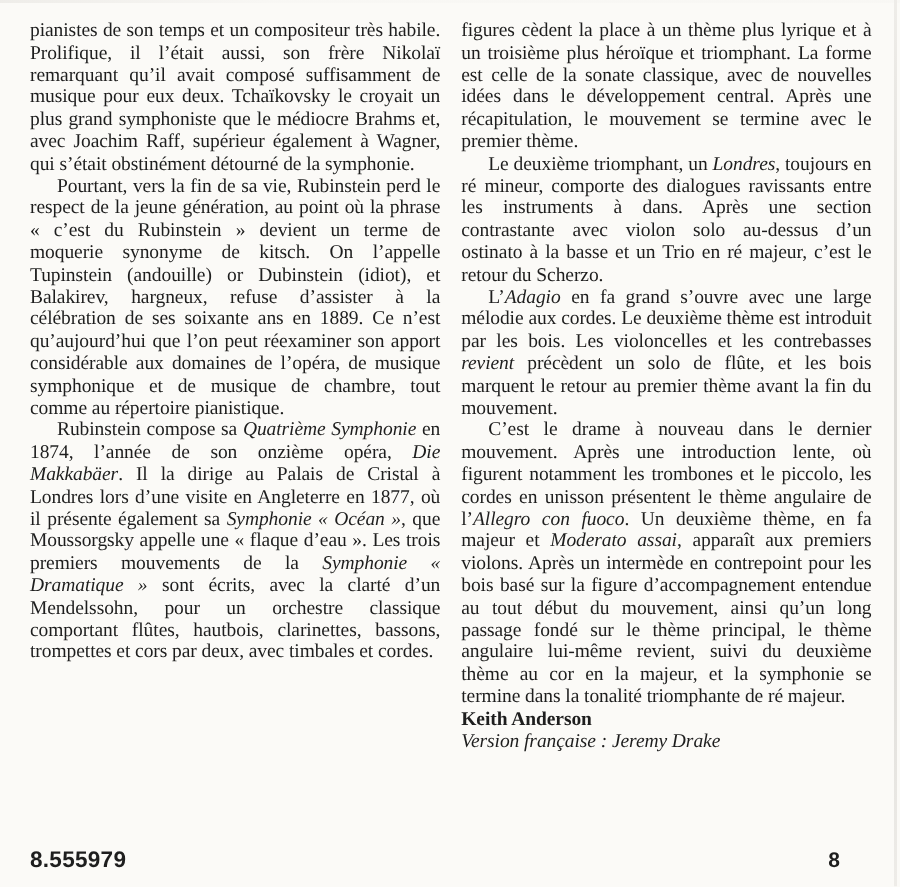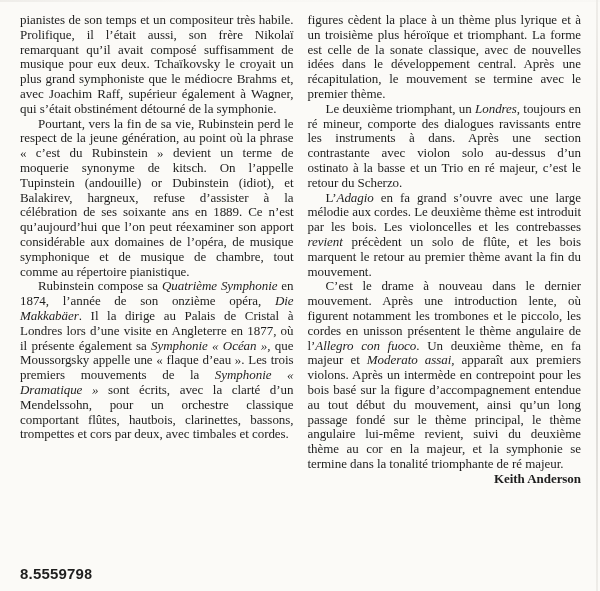--- a/index.html
+++ b/index.html
@@ -21,27 +21,28 @@
   }
   .col {
     width: 276px;
     font-size: 13px;
     line-height: 14.8px;
     text-align: justify;
     letter-spacing: -0.05px;
   }
   .col p { margin: 0; }
   p.indent { text-indent: 18px; }
-  p.align-right { text-align: right; }
+  p.align-right { }
   .it { font-style: italic; }
   .bd { font-weight: bold; }
   .footer {
     position: absolute;
-    left: 20px; right: 19px; bottom: 9px;
+    left: 20px; right: 35px; bottom: 9px;
     display: flex;
+    justify-content: space-between;
     align-items: baseline;
     font-family: "Liberation Sans", sans-serif;
     font-weight: bold;
   }
   .catalog { font-size: 15px; letter-spacing: 0.2px; }
   .pagenum { font-size: 14px; padding-right: 5px; }
   .edge-right {
     position: absolute; top: 0; right: 2px;
     width: 2px; height: 100%;
     background: linear-gradient(#eceae6, #d8d6d2 40%, #d8d6d2 70%, #eceae6);
@@ -64,20 +65,21 @@
         <p><span>pianistes de son temps et un compositeur très habile. Prolifique, il l’était aussi, son frère Nikolaï remarquant qu’il avait composé suffisamment de musique pour eux deux. Tchaïkovsky le croyait un plus grand symphoniste que le médiocre Brahms et, avec Joachim Raff, supérieur également à Wagner, qui s’était obstinément détourné de la symphonie.</span></p>
         <p class="indent"><span>Pourtant, vers la fin de sa vie, Rubinstein perd le respect de la jeune génération, au point où la phrase « c’est du Rubinstein » devient un terme de moquerie synonyme de kitsch. On l’appelle Tupinstein (andouille) or Dubinstein (idiot), et Balakirev, hargneux, refuse d’assister à la célébration de ses soixante ans en 1889. Ce n’est qu’aujourd’hui que l’on peut réexaminer son apport considérable aux domaines de l’opéra, de musique symphonique et de musique de chambre, tout comme au répertoire pianistique.</span></p>
         <p class="indent"><span>Rubinstein compose sa </span><span class="it">Quatrième Symphonie</span><span> en 1874, l’année de son onzième opéra, </span><span class="it">Die Makkabäer</span><span>. Il la dirige au Palais de Cristal à Londres lors d’une visite en Angleterre en 1877, où il présente également sa </span><span class="it">Symphonie « Océan »</span><span>, que Moussorgsky appelle une « flaque d’eau ». Les trois premiers mouvements de la </span><span class="it">Symphonie « Dramatique »</span><span> sont écrits, avec la clarté d’un Mendelssohn, pour un orchestre classique comportant flûtes, hautbois, clarinettes, bassons, trompettes et cors par deux, avec timbales et cordes.</span></p>
       </div>
     <div class="col">
         <p><span>figures cèdent la place à un thème plus lyrique et à un troisième plus héroïque et triomphant. La forme est celle de la sonate classique, avec de nouvelles idées dans le développement central. Après une récapitulation, le mouvement se termine avec le premier thème.</span></p>
         <p class="indent"><span>Le deuxième triomphant, un </span><span class="it">Londres</span><span>, toujours en ré mineur, comporte des dialogues ravissants entre les instruments à dans. Après une section contrastante avec violon solo au-dessus d’un ostinato à la basse et un Trio en ré majeur, c’est le retour du Scherzo.</span></p>
         <p class="indent"><span>L’</span><span class="it">Adagio</span><span> en fa grand s’ouvre avec une large mélodie aux cordes. Le deuxième thème est introduit par les bois. Les violoncelles et les contrebasses </span><span class="it">revient</span><span> précèdent un solo de flûte, et les bois marquent le retour au premier thème avant la fin du mouvement.</span></p>
         <p class="indent"><span>C’est le drame à nouveau dans le dernier mouvement. Après une introduction lente, où figurent notamment les trombones et le piccolo, les cordes en unisson présentent le thème angulaire de l’</span><span class="it">Allegro con fuoco</span><span>. Un deuxième thème, en fa majeur et </span><span class="it">Moderato assai</span><span>, apparaît aux premiers violons. Après un intermède en contrepoint pour les bois basé sur la figure d’accompagnement entendue au tout début du mouvement, ainsi qu’un long passage fondé sur le thème principal, le thème angulaire lui-même revient, suivi du deuxième thème au cor en la majeur, et la symphonie se termine dans la tonalité triomphante de ré majeur.</span></p>
         <p class="align-right"><span class="bd">Keith Anderson</span></p>
+        <p class="align-right"><span class="it">Version française : Jeremy Drake</span></p>
       </div>
   </div>
   <div class="footer">
     <span class="catalog">8.555979</span>
     <span class="pagenum">8</span>
   </div>
   <div class="edge-right"></div>
 </div>
 
 </body></html>

